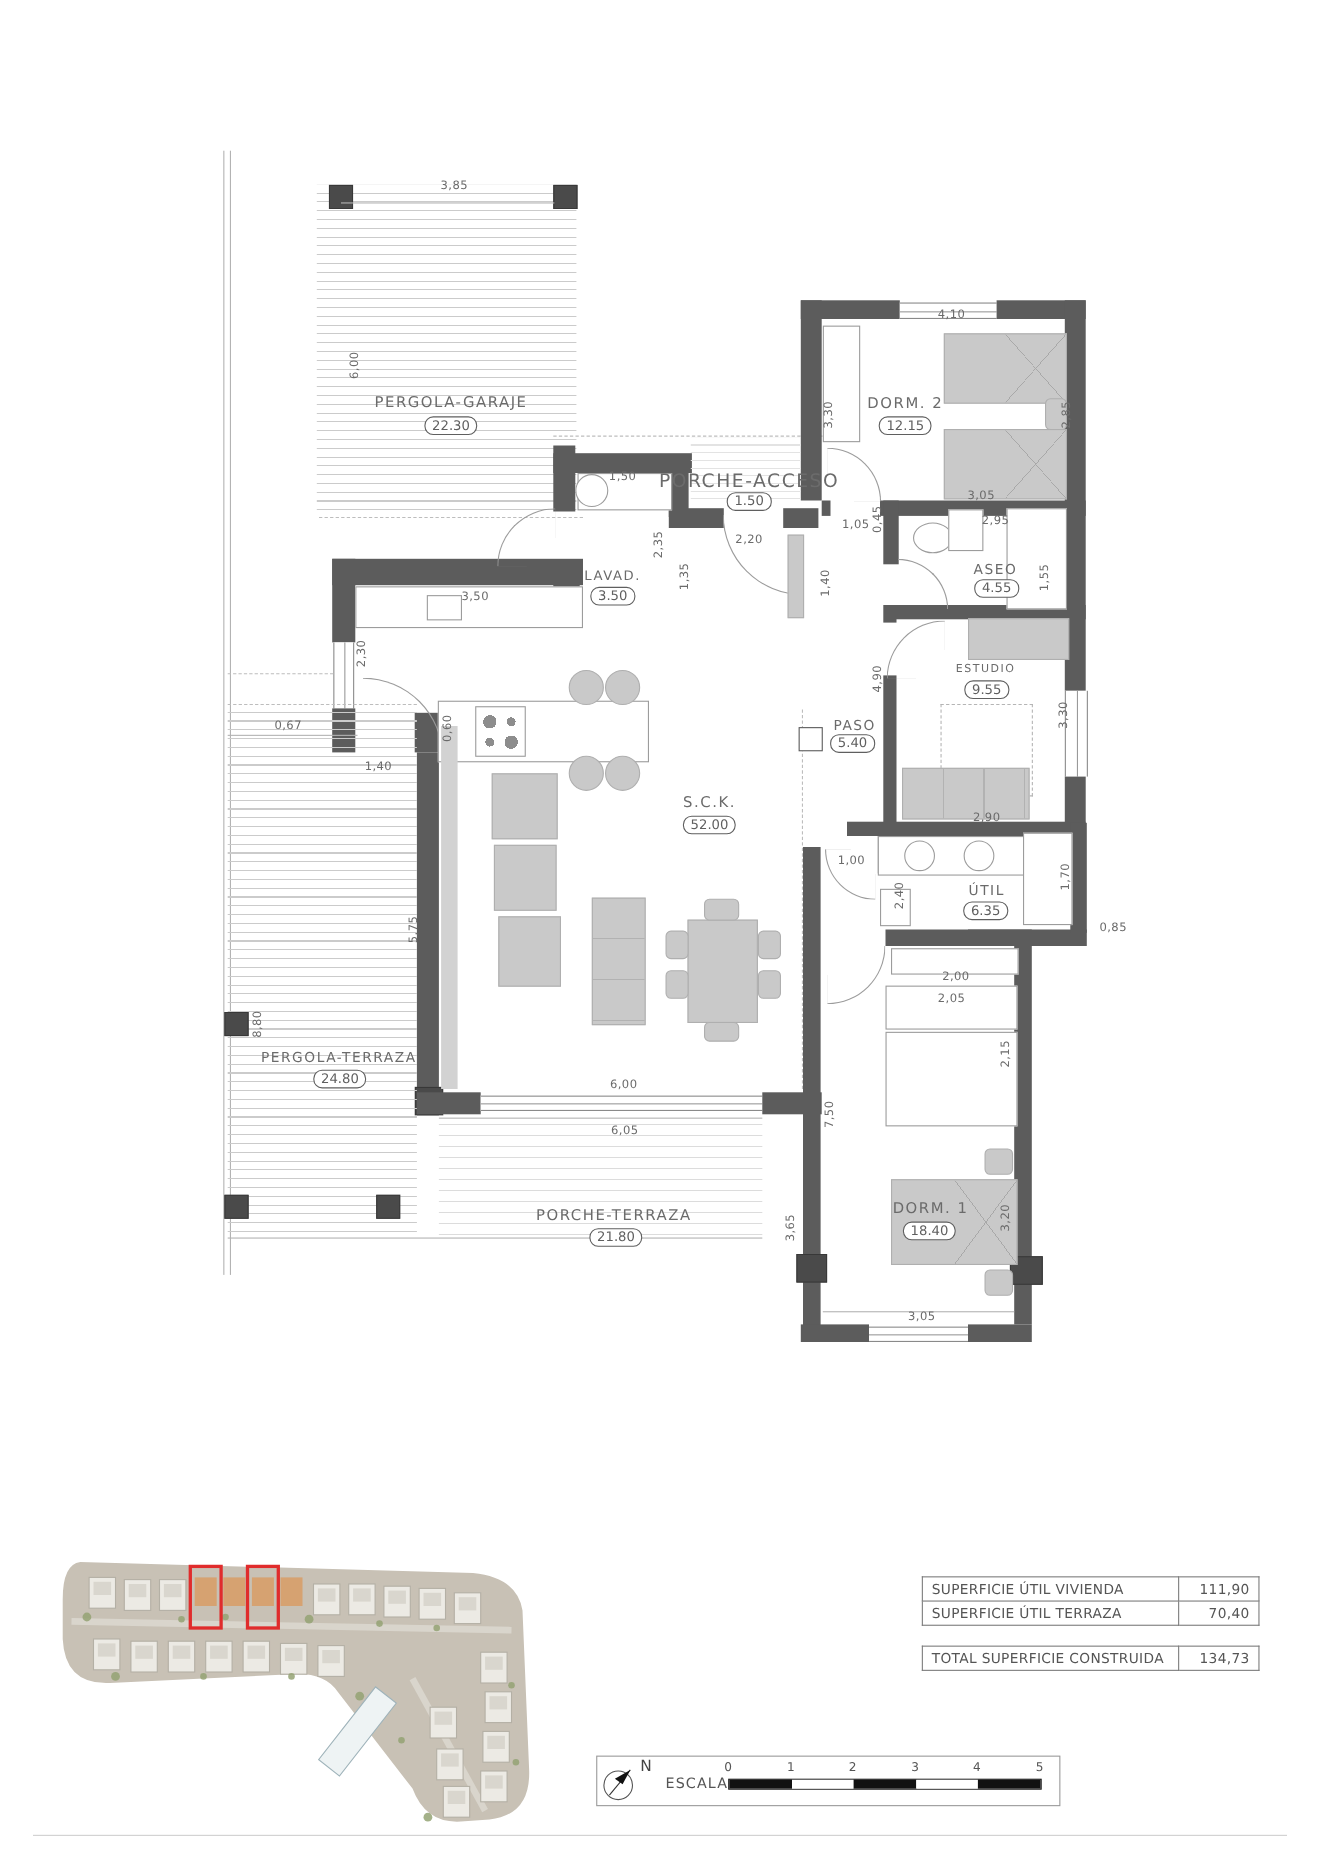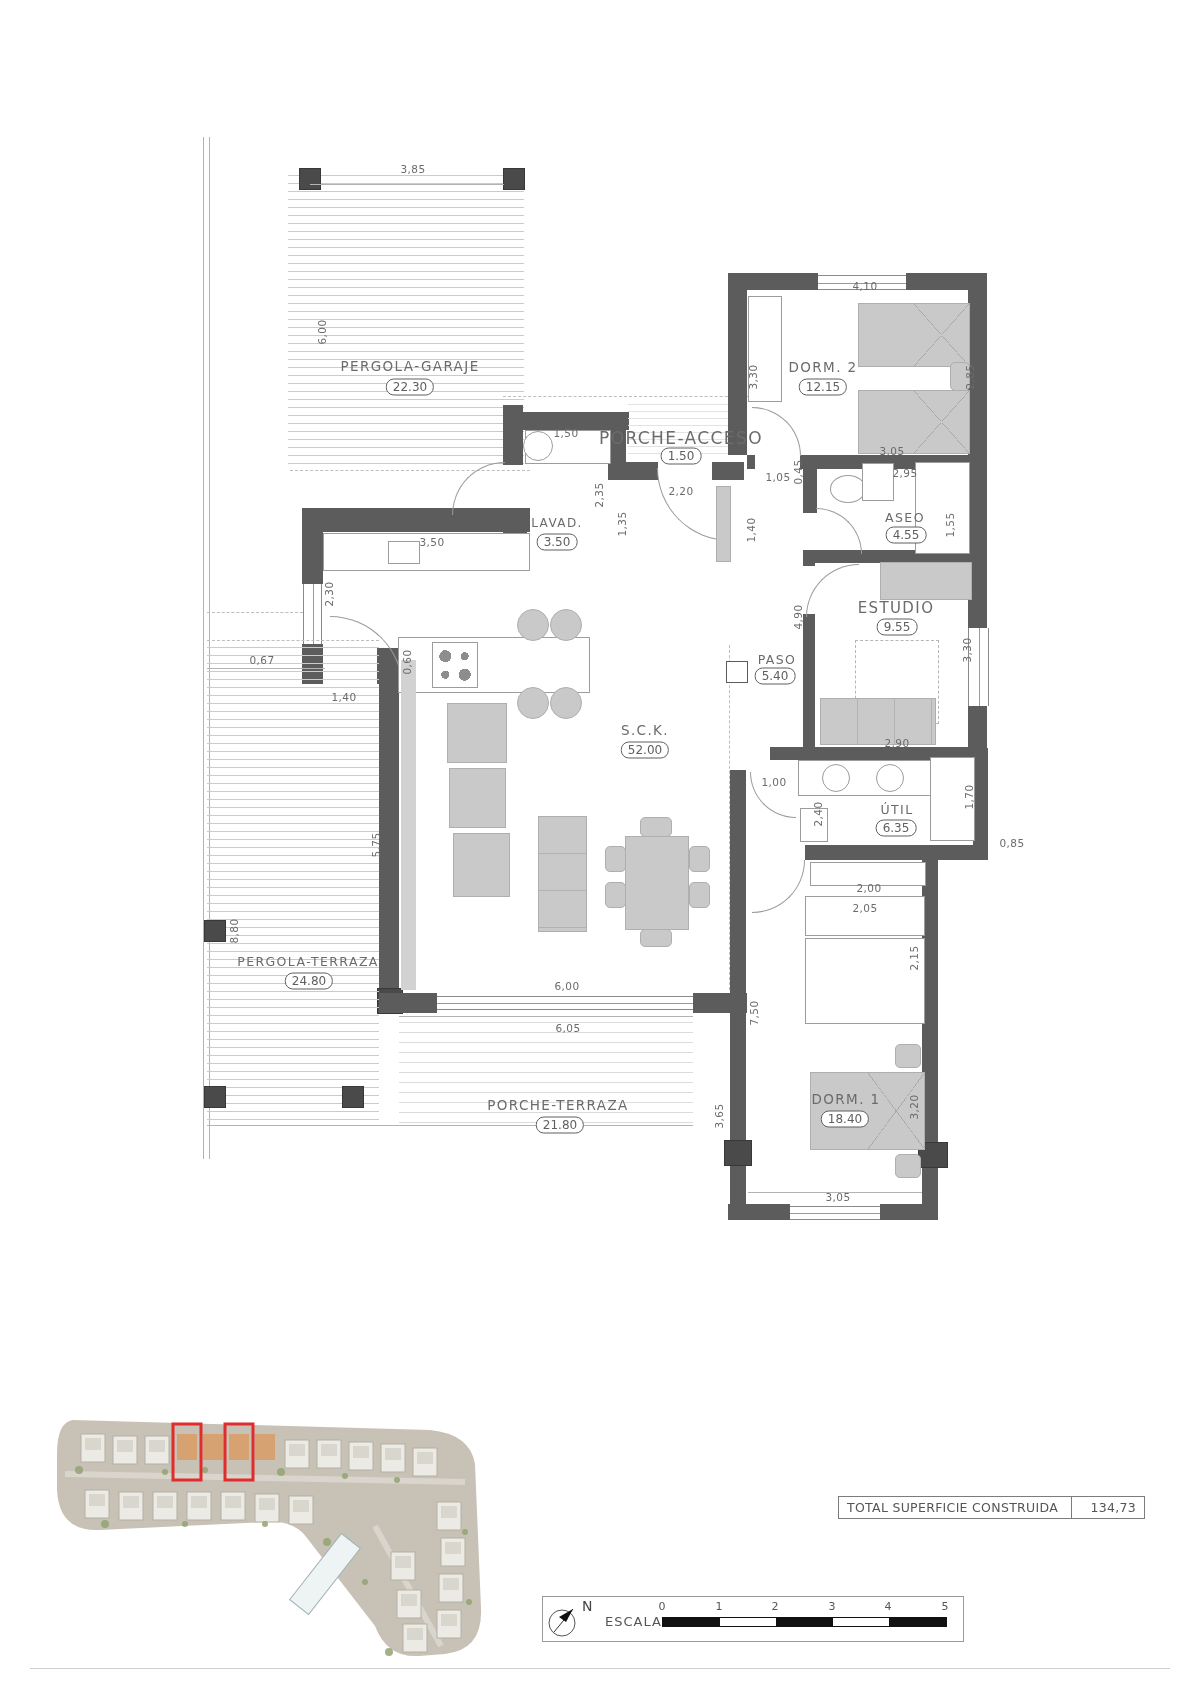--- a/index.html
+++ b/index.html
@@ -176,21 +176,21 @@
   <div class="rlabel" style="left:410px;top:366px">PERGOLA-GARAJE</div>
   <div class="rarea" style="left:410px;top:387px">22.30</div>
   <div class="rlabel" style="left:681px;top:438px;font-size:17px">PORCHE-ACCESO</div>
   <div class="rarea" style="left:681px;top:456px">1.50</div>
   <div class="rlabel" style="left:557px;top:523px;font-size:12px">LAVAD.</div>
   <div class="rarea" style="left:557px;top:542px">3.50</div>
   <div class="rlabel" style="left:823px;top:367px">DORM. 2</div>
   <div class="rarea" style="left:823px;top:387px">12.15</div>
   <div class="rlabel" style="left:905px;top:517px;font-size:12.5px">ASEO</div>
   <div class="rarea" style="left:906px;top:535px">4.55</div>
-  <div class="rlabel" style="left:896px;top:608px;font-size:15px">ESTUDIO</div>
+  <div class="rlabel" style="left:896px;top:608px;font-size:10px">ESTUDIO</div>
   <div class="rarea" style="left:897px;top:627px">9.55</div>
   <div class="rlabel" style="left:777px;top:659px;font-size:12.5px">PASO</div>
   <div class="rarea" style="left:775px;top:676px">5.40</div>
   <div class="rlabel" style="left:645px;top:730px">S.C.K.</div>
   <div class="rarea" style="left:645px;top:750px">52.00</div>
   <div class="rlabel" style="left:897px;top:809px;font-size:12.5px">ÚTIL</div>
   <div class="rarea" style="left:896px;top:828px">6.35</div>
   <div class="rlabel" style="left:846px;top:1099px">DORM. 1</div>
   <div class="rarea" style="left:845px;top:1119px">18.40</div>
   <div class="rlabel" style="left:308px;top:961px;font-size:12.5px">PERGOLA-TERRAZA</div>
@@ -287,20 +287,34 @@
         <circle cx="282" cy="130" r="4"></circle>
         <circle cx="320" cy="170" r="3"></circle>
         <circle cx="344" cy="240" r="4"></circle>
         <circle cx="420" cy="120" r="3"></circle>
         <circle cx="424" cy="190" r="3"></circle>
     </g>
     <rect x="128" y="12" width="28" height="56" fill="none" stroke="#e02c2c" stroke-width="3"></rect>
     <rect x="180" y="12" width="28" height="56" fill="none" stroke="#e02c2c" stroke-width="3"></rect>
   </svg>
 
+  <div class="tblbox" style="left:838px;top:1433px">
+    <table class="tbl">
+      <tbody>
+          <tr>
+        <td class="lab">SUPERFICIE ÚTIL VIVIENDA</td>
+        <td class="val">111,90</td>
+      </tr>
+      <tr>
+        <td class="lab">SUPERFICIE ÚTIL TERRAZA</td>
+        <td class="val">70,40</td>
+      </tr>
+    </tbody>
+      </table>
+  </div>
   <div class="tblbox" style="left:838px;top:1496px">
     <table class="tbl">
       <tbody>
           <tr>
         <td class="lab">TOTAL SUPERFICIE CONSTRUIDA</td>
         <td class="val">134,73</td>
       </tr>
     </tbody>
       </table>
   </div>

